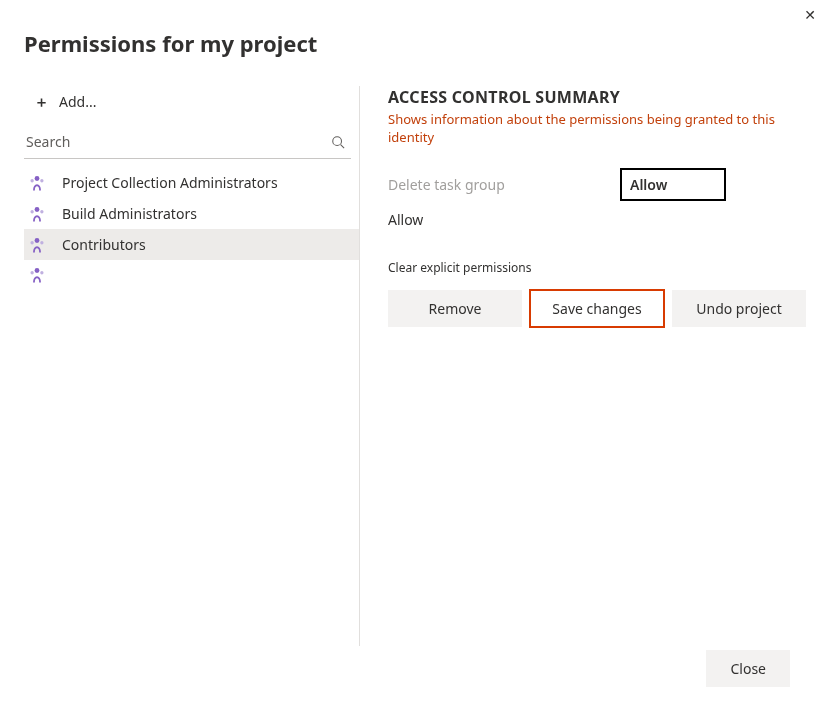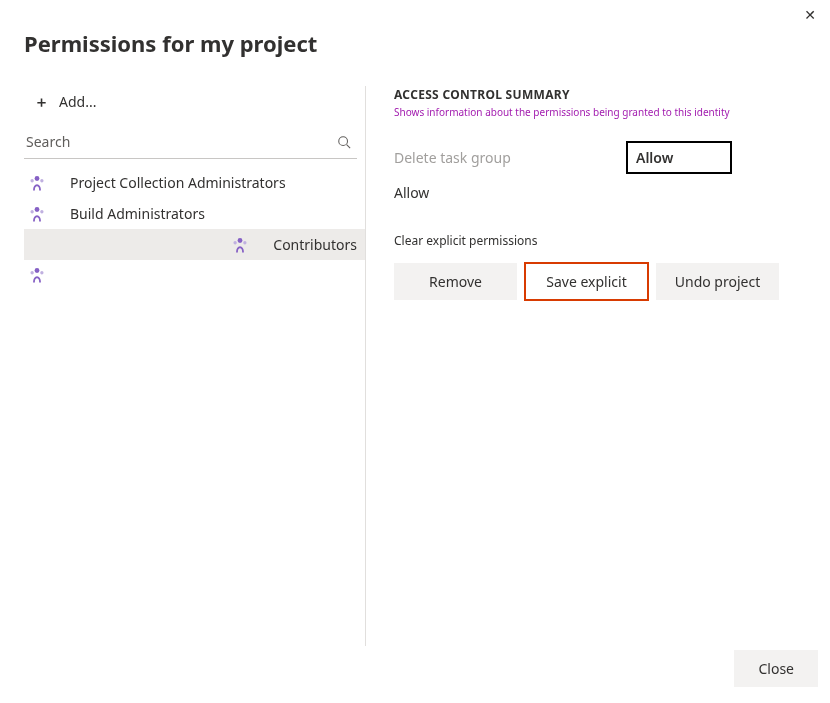--- a/index.html
+++ b/index.html
@@ -89,55 +89,54 @@
       width: 14px;
       height: 14px;
       color: #605e5c;
     }
     .identity-list {
       list-style: none;
     }
     .identity-item {
       display: flex;
       align-items: center;
-      gap: 24px;
+      gap: 16px;
       padding: 6px 8px 6px 4px;
       cursor: pointer;
       width: 100%;
       border: none;
       background: none;
       font-family: inherit;
       font-size: 14px;
       text-align: left;
       color: inherit;
     }
     .identity-item.selected {
       background: #edebe9;
-      justify-content: flex-end;
     }
     .group-icon {
       width: 18px;
       height: 18px;
       flex-shrink: 0;
     }
     .right-col {
       padding-left: 28px;
       padding-right: 24px;
       flex: 1;
     }
     .acs-title {
-      font-size: 12px;
+      font-size: 16px;
       font-weight: 700;
       letter-spacing: 0.3px;
       color: #323130;
       margin-bottom: 2px;
     }
     .acs-subtitle {
-      font-size: 10px;
-      color: #a21caf;
+      font-size: 13px;
+      color: #c2410c;
       margin-bottom: 22px;
     }
     .perm-table {
       width: 100%;
     }
     .perm-row {
       display: flex;
       align-items: center;
       margin-bottom: 9px;
     }
@@ -169,33 +168,33 @@
       display: flex;
       gap: 8px;
     }
     .btn {
       background: #f3f2f1;
       color: #323130;
       border: none;
       font-size: 14px;
       padding: 9px 0;
       cursor: pointer;
-      width: 123px;
+      width: 134px;
       font-family: inherit;
       text-align: center;
     }
     .btn.highlight {
       outline: 2px solid #d83b01;
       outline-offset: -1px;
       background: #fff;
     }
     .footer {
       position: absolute;
       bottom: 16px;
-      right: 12px;
+      right: 40px;
     }
     .close-btn {
       background: #f3f2f1;
       color: #323130;
       border: none;
       font-size: 14px;
       padding: 9px 24px;
       cursor: pointer;
       font-family: inherit;
     }
@@ -280,21 +279,21 @@
       </div>
       <div class="perm-row">
         <div class="perm-value">Allow</div>
       </div>
     </div>
 
     <div class="clear-explicit">Clear explicit permissions</div>
 
     <div class="action-btns">
       <button class="btn">Remove</button>
-      <button class="btn highlight">Save explicit</button>
+      <button class="btn highlight">Save changes</button>
       <button class="btn">Undo project</button>
     </div>
   </div>
 </div>
 
 <div class="footer">
   <button class="close-btn">Close</button>
 </div>
 
 </body></html>

